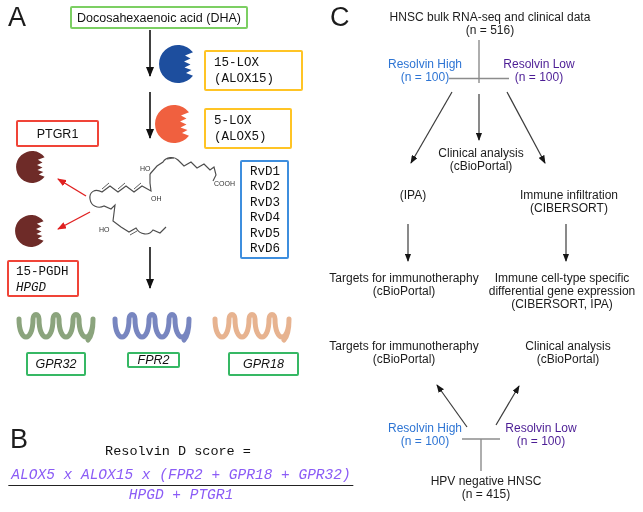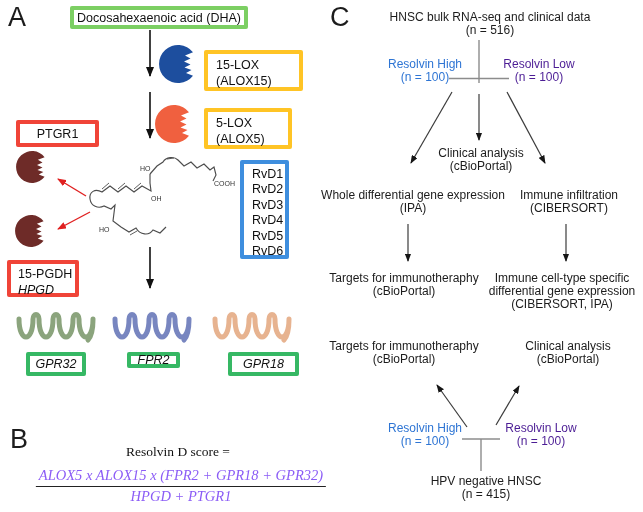--- a/index.html
+++ b/index.html
@@ -1,36 +1,36 @@
 <!DOCTYPE html>
 <html><head>
 <meta charset="utf-8">
 <style>
   html,body{margin:0;padding:0;background:#ffffff;}
   #canvas{position:relative;width:643px;height:512px;background:#ffffff;overflow:hidden;
           font-family:"Liberation Sans",sans-serif;}
   svg{position:absolute;left:0;top:0;}
   .panel-label{position:absolute;font-size:27px;font-weight:500;color:#1c1c1c;
                font-family:"Liberation Sans",sans-serif;}
-  .abox{position:absolute;border:4px solid #4c1d95;border-radius:2px;background:#fff;
+  .abox{position:absolute;border:2px solid #4c1d95;border-radius:2px;background:#fff;
         color:#111;font-size:12.5px;line-height:16px;box-sizing:border-box;}
-  .abox .ln{display:block;}
+  .abox .ln{display:block;font-family:Liberation Mono, monospace;}
   .center{display:flex;align-items:center;justify-content:center;text-align:center;}
   .green-light{border-color:#7ccf63;}
   .green{border-color:#36b864;}
   .yellow{border-color:#ffc425;}
   .redb{border-color:#f04438;}
   .blueb{border-color:#3e8ede;}
   .ital{font-style:italic;}
   .node{position:absolute;transform:translateX(-50%);text-align:center;white-space:nowrap;
         font-size:12px;line-height:12.9px;color:#1c1c1c;}
   .node .ln{display:block;}
   .blue-t{color:#2e75d4;}
   .red-t{color:#4c1d95;}
-  .serif{font-family:Liberation Serif, serif;}
+  .serif{font-family:Liberation Mono, monospace;}
   #b-title{position:absolute;left:178px;top:444px;transform:translateX(-50%);
            font-size:13.5px;color:#111;white-space:nowrap;}
   #fraction{position:absolute;left:181px;top:467px;transform:translateX(-50%);
             text-align:center;color:#8b5cf6;white-space:nowrap;}
   #fraction .num{display:block;font-style:italic;font-size:14.5px;
                  border-bottom:1.4px solid #222;padding:0 3px 2px 3px;}
   #fraction .den{display:block;font-style:italic;font-size:14.5px;padding-top:1px;}
 </style>
 </head>
 <body>
@@ -166,21 +166,20 @@
     <span class="ln">Resolvin Low</span>
     <span class="ln">(n = 100)</span>
   </div>
 
   <div class="node" style="left:481px;top:147px;">
     <span class="ln">Clinical analysis</span>
     <span class="ln">(cBioPortal)</span>
   </div>
 
   <div class="node" style="left:413px;top:189px;">
-    <span class="ln">Whole differential gene expression</span>
     <span class="ln">(IPA)</span>
   </div>
   <div class="node" style="left:569px;top:189px;">
     <span class="ln">Immune infiltration</span>
     <span class="ln">(CIBERSORT)</span>
   </div>
 
   <div class="node" style="left:404px;top:272px;">
     <span class="ln">Targets for immunotheraphy</span>
     <span class="ln">(cBioPortal)</span>

